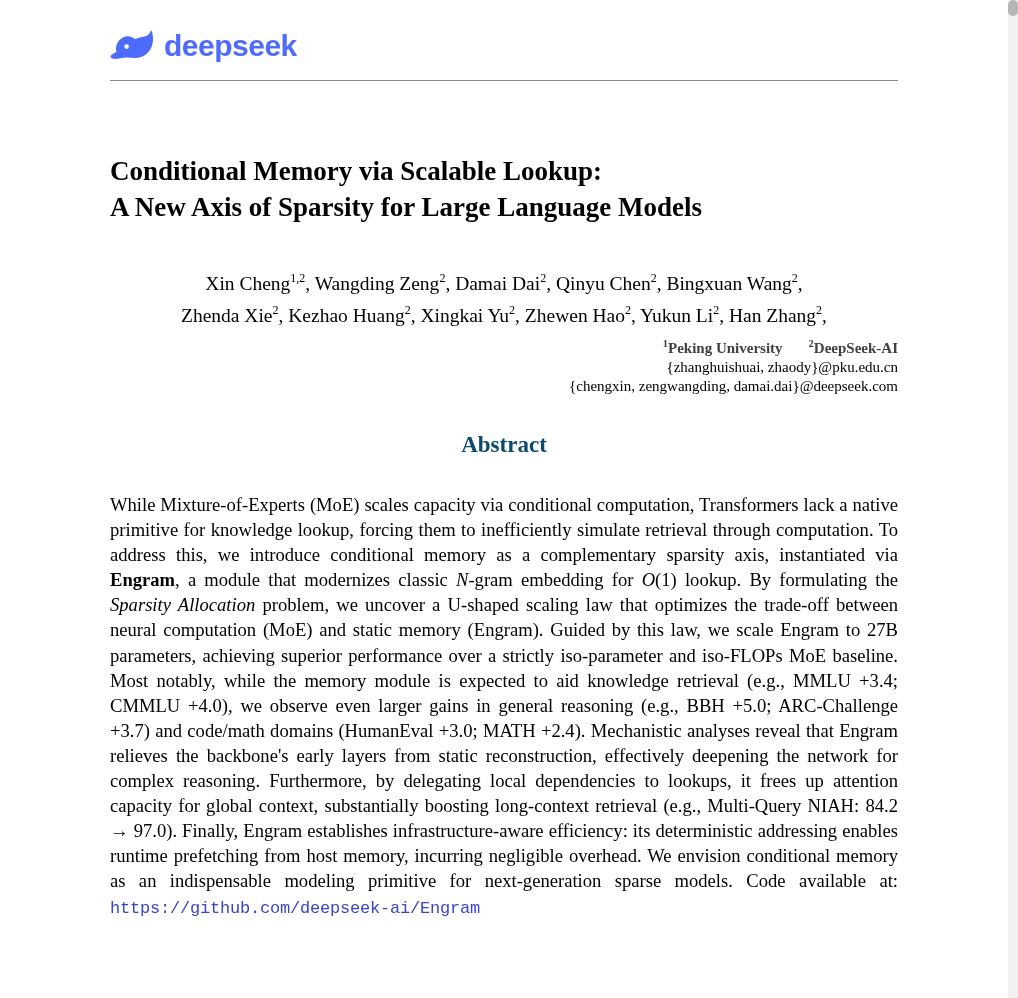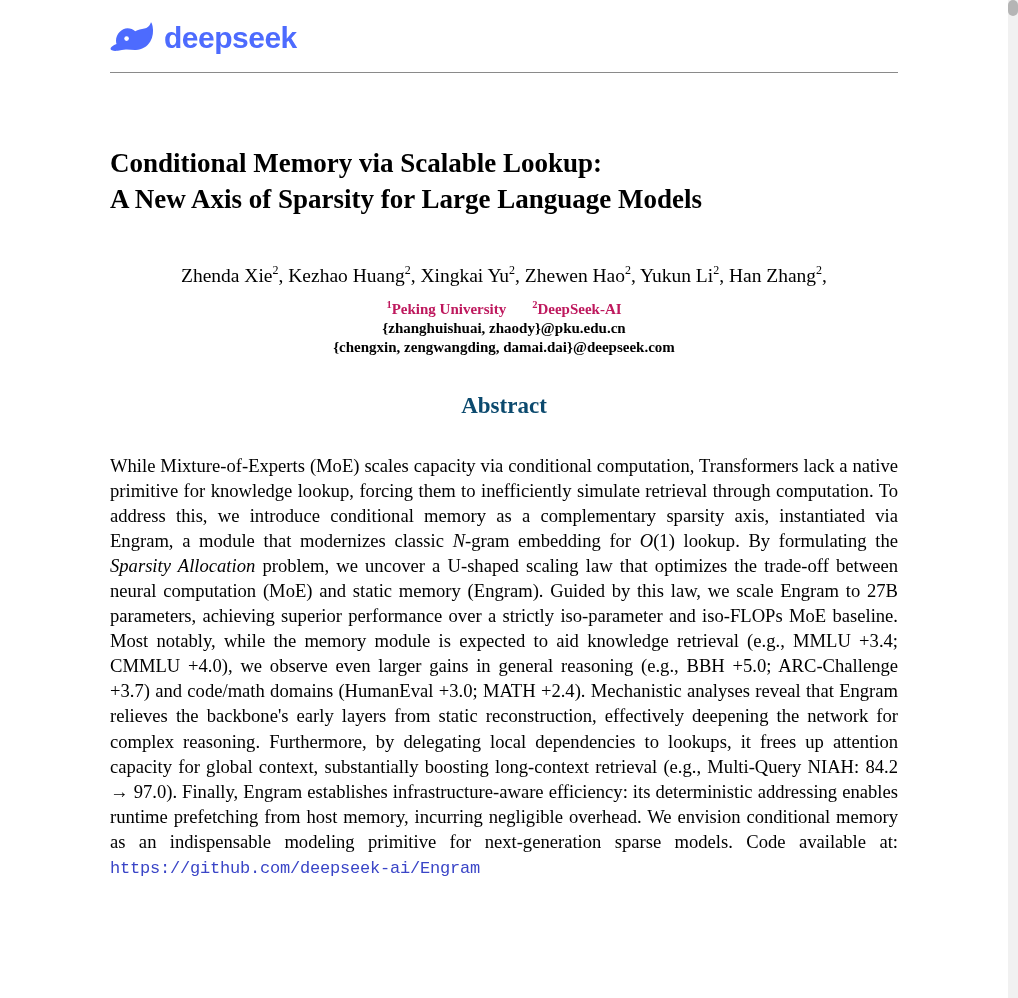--- a/index.html
+++ b/index.html
@@ -33,21 +33,21 @@
     position: absolute;
     left: 0;
     top: 0;
     width: 10px;
     height: 16px;
     border-radius: 5px;
     background: #b5b5b5;
   }
   .content {
     position: relative;
-    margin: 6px auto;
+    margin: 14px auto;
     width: 788px;
     padding-top: 8px;
   }
   
   .header {
     position: relative;
     height: 58px;
     border-bottom: 1px solid #8a8a8a;
   }
   .logo-wrap {
@@ -89,59 +89,59 @@
     font-size: 19.5px;
     line-height: 26px;
     color: #000;
   }
   .authors sup {
     font-size: 12px;
     vertical-align: super;
   }
   .affil {
     margin-top: 6px;
-    text-align: center;
+    text-align: right;
     font-size: 15px;
     font-weight: bold;
     line-height: 19px;
-    color: #be185d;
+    color: #404040;
   }
   .affil sup {
     font-size: 10.5px;
     vertical-align: super;
     font-weight: bold;
   }
   .affil .gap {
     display: inline-block;
     width: 26px;
   }
   .emailline {
-    text-align: center;
+    text-align: right;
     font-size: 15px;
-    font-weight: bold;
+    font-weight: normal;
     line-height: 19px;
     color: #000;
   }
   
   .abstract-heading {
     margin-top: 36px;
     text-align: center;
     font-size: 23px;
     font-weight: bold;
     color: #0c4a6e;
   }
   .abstract-body {
     margin-top: 34px;
     font-size: 18.6px;
     line-height: 25.1px;
     text-align: justify;
     color: #000;
     hyphens: auto;
   }
-  .abstract-body b { font-weight: normal; }
+  .abstract-body b { font-weight: bold; }
   .abstract-body i { font-style: italic; }
   .abstract-body .mono {
     font-family: "Liberation Mono", monospace;
     color: #3a45c7;
     font-size: 17px;
     letter-spacing: -0.2px;
   }
   .abstract-body .mathvar { font-style: italic; }
 </style>
 </head>
@@ -160,20 +160,23 @@
       </div>
     </div>
 
     <div class="title-block">
       <div class="title-line">Conditional Memory via Scalable Lookup:</div>
       <div class="title-line">A New Axis of Sparsity for Large Language Models</div>
     </div>
 
     <div class="authors">
       <div>
+        <span>Xin Cheng</span><sup>1,2</sup>, <span>Wangding Zeng</span><sup>2</sup>, <span>Damai Dai</span><sup>2</sup>, <span>Qinyu Chen</span><sup>2</sup>, <span>Bingxuan Wang</span><sup>2</sup>,
+      </div>
+      <div>
         <span>Zhenda Xie</span><sup>2</sup>, <span>Kezhao Huang</span><sup>2</sup>, <span>Xingkai Yu</span><sup>2</sup>, <span>Zhewen Hao</span><sup>2</sup>, <span>Yukun Li</span><sup>2</sup>, <span>Han Zhang</span><sup>2</sup>,
       </div>
     </div>
 
     <div class="affil">
       <sup>1</sup><span>Peking University</span><span class="gap"></span><sup>2</sup><span>DeepSeek-AI</span>
     </div>
     <div class="emailline">{zhanghuishuai, zhaody}@pku.edu.cn</div>
     <div class="emailline">{chengxin, zengwangding, damai.dai}@deepseek.com</div>
 

